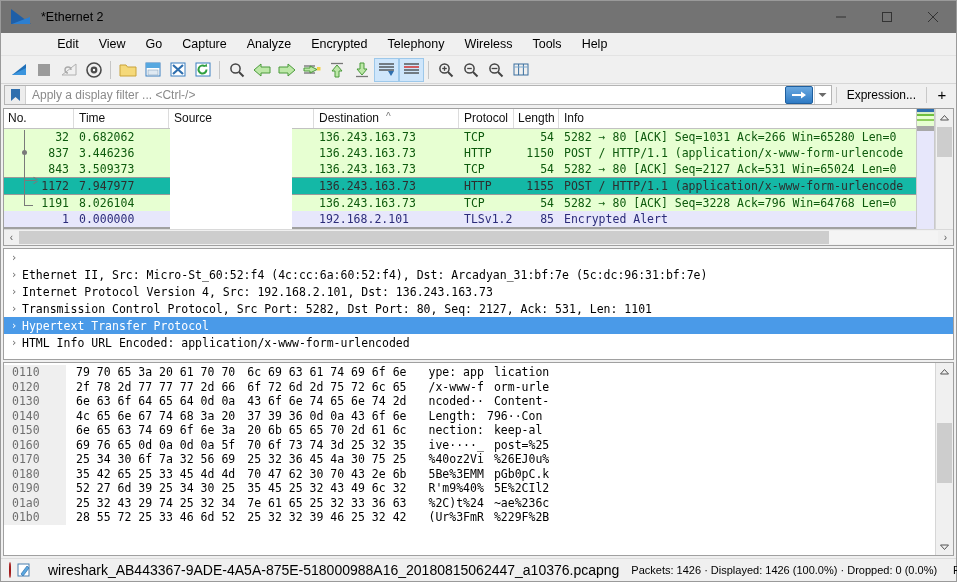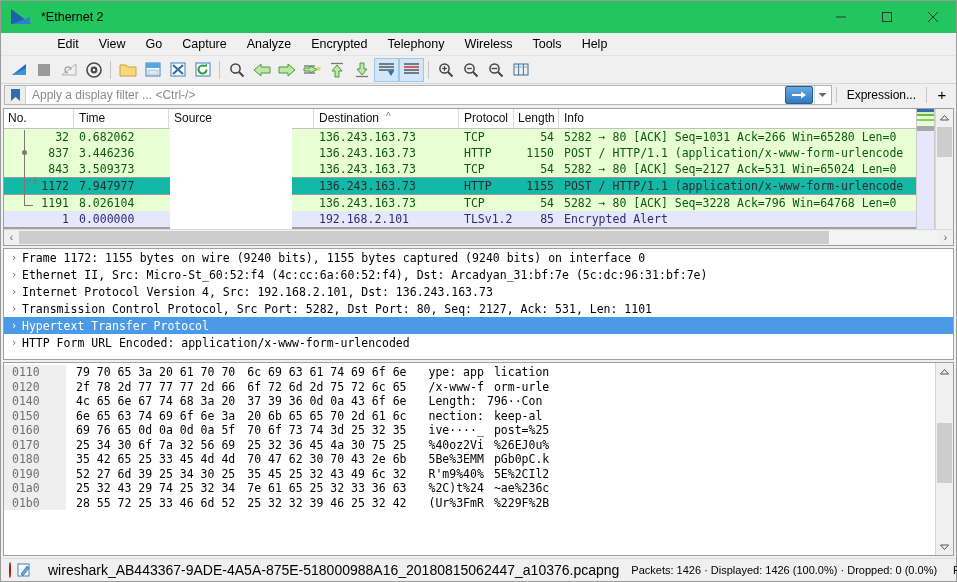--- a/index.html
+++ b/index.html
@@ -6,21 +6,21 @@
   body{
     width:957px;height:582px;overflow:hidden;
     font-family:"Liberation Sans", sans-serif;
     font-size:12px;color:#000;background:#f0f0f0;
     -webkit-font-smoothing:none;
   }
   .app{width:957px;height:582px;position:relative;background:#f0f0f0;
        border:1px solid #9a9a9a;box-sizing:border-box;display:flex;flex-direction:column;}
 
   
-  .titlebar{height:32px;background:#22c55e;display:flex;align-items:center;flex:0 0 auto;text-align:right;}
+  .titlebar{height:32px;background:#737373;display:flex;align-items:center;flex:0 0 auto;text-align:right;}
   .tb-icon{width:22px;height:18px;margin-left:10px;margin-right:8px;position:relative;}
   .shark{position:absolute;left:0;top:1px;width:0;height:0;
      border-left:20px solid #1e5fa8;border-top:15px solid transparent;}
   .shark2{position:absolute;left:1px;top:9px;width:18px;height:7px;background:#2d7fd0;
      clip-path:polygon(0 100%,100% 0,100% 100%);}
   .tb-title{font-size:12.5px;color:#000;}
   .tb-controls{margin-left:auto;display:flex;height:32px;}
   .tb-btn{width:46px;height:32px;display:flex;align-items:center;justify-content:center;}
   .tb-btn svg{display:block;}
 
@@ -506,59 +506,65 @@
       <div class="hs-track">
         <div class="hs-thumb" style="width:810px;"></div>
       </div>
       <div class="hs-r">›</div>
     </div>
   </div>
 
   <div class="pane-det">
     <div class="drow">
       <span class="darrow">›</span>
-      <span>Frame 1172: 1155 bytes on wire (9240 bits), 1155 bytes captured (9240 bits) on interface 0</span>
     </div>
     <div class="drow">
       <span class="darrow">›</span>
       <span>Ethernet II, Src: Micro-St_60:52:f4 (4c:cc:6a:60:52:f4), Dst: Arcadyan_31:bf:7e (5c:dc:96:31:bf:7e)</span>
     </div>
     <div class="drow">
       <span class="darrow">›</span>
       <span>Internet Protocol Version 4, Src: 192.168.2.101, Dst: 136.243.163.73</span>
     </div>
     <div class="drow">
       <span class="darrow">›</span>
       <span>Transmission Control Protocol, Src Port: 5282, Dst Port: 80, Seq: 2127, Ack: 531, Len: 1101</span>
     </div>
     <div class="drow selrow">
       <span class="darrow">›</span>
       <span>Hypertext Transfer Protocol</span>
     </div>
     <div class="drow">
       <span class="darrow">›</span>
-      <span>HTTP Form URL Encoded: application/x-www-form-urlencoded</span>
+      <span>HTML Info URL Encoded: application/x-www-form-urlencoded</span>
     </div>
   </div>
 
   <div class="pane-hex">
     <div class="hexinner">
       <div class="hrow">
         <span class="h-off">0110</span>
         <span class="h-b1">79 70 65 3a 20 61 70 70</span>
         <span class="h-b2">6c 69 63 61 74 69 6f 6e</span>
         <span class="h-a1">ype: app</span>
         <span class="h-a2">lication</span>
       </div>
       <div class="hrow">
         <span class="h-off">0120</span>
         <span class="h-b1">2f 78 2d 77 77 77 2d 66</span>
         <span class="h-b2">6f 72 6d 2d 75 72 6c 65</span>
         <span class="h-a1">/x-www-f</span>
         <span class="h-a2">orm-urle</span>
+      </div>
+      <div class="hrow">
+        <span class="h-off">0130</span>
+        <span class="h-b1">6e 63 6f 64 65 64 0d 0a</span>
+        <span class="h-b2">43 6f 6e 74 65 6e 74 2d</span>
+        <span class="h-a1">ncoded··</span>
+        <span class="h-a2">Content-</span>
       </div>
       <div class="hrow">
         <span class="h-off">0140</span>
         <span class="h-b1">4c 65 6e 67 74 68 3a 20</span>
         <span class="h-b2">37 39 36 0d 0a 43 6f 6e</span>
         <span class="h-a1">Length: </span>
         <span class="h-a2">796··Con</span>
       </div>
       <div class="hrow">
         <span class="h-off">0150</span>

